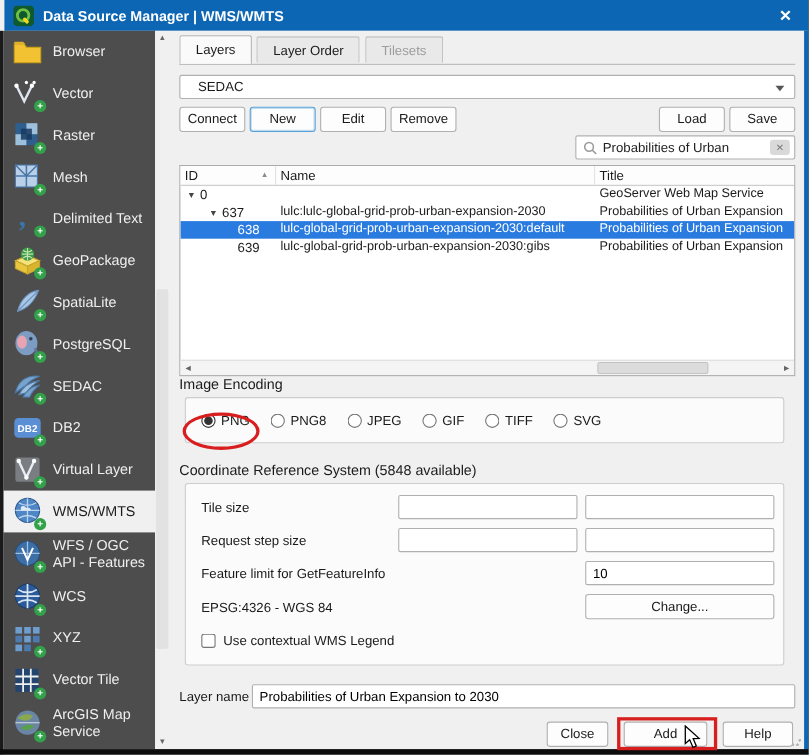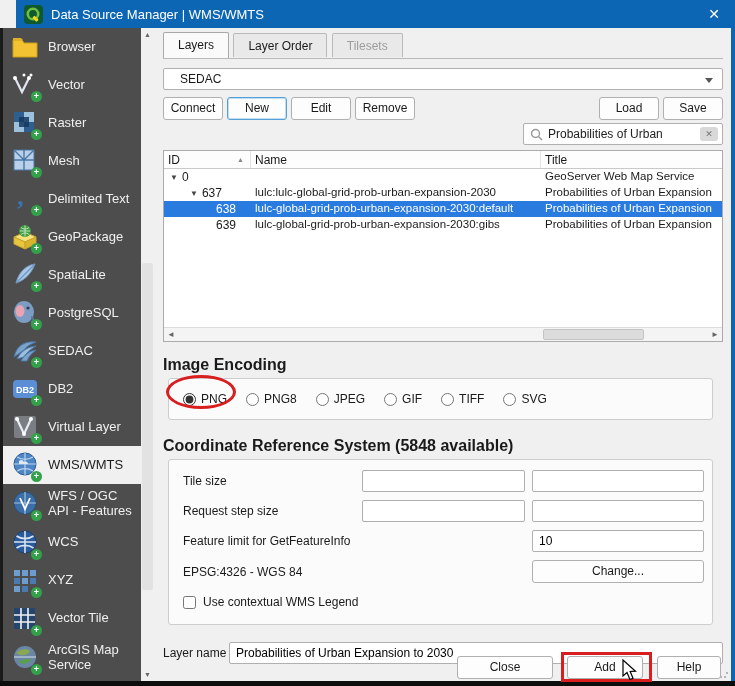--- a/index.html
+++ b/index.html
@@ -1,22 +1,22 @@
 <!DOCTYPE html>
 <html><head>
 <meta charset="utf-8">
 <style>
   * { margin:0; padding:0; box-sizing:border-box; }
   html,body { width:735px; height:686px; overflow:hidden; background:#000;
               font-family:"Liberation Sans", sans-serif; font-size:12px; color:#1a1a1a; }
   #window { position:relative; width:735px; height:686px; background:#f0f0f0; }
 
   
-  #titlebar { position:absolute; left:16px; top:0; right:0; height:28px; background:#0d66b4;
-              display:flex; align-items:center; padding:0 8px; color:#fff; }
+  #titlebar { position:absolute; left:4px; top:0; right:0; height:28px; background:#0d66b4;
+              display:flex; align-items:center; padding:0 8px; color:#fff;font-weight:bold; }
   #titlebar .qgis-logo { width:19px; height:19px; margin-right:8px; }
   #titlebar .title { font-size:13px; }
   #titlebar .close { margin-left:auto; font-size:14px; width:26px; text-align:center; cursor:default; }
   .edge-left  { position:absolute; left:0; top:28px; bottom:0; width:3px; background:#1a1a1a; }
   .edge-right { position:absolute; right:0; top:28px; bottom:0; width:4px; background:#0d66b4; }
   .edge-bottom{ position:absolute; left:0; right:0; bottom:0; height:5px; background:#0d0d0d; }
 
   
   #sidebar { position:absolute; left:3px; top:28px; width:138px; bottom:5px; background:#4d4d4d; overflow:hidden; }
   .side-item { display:flex; align-items:center; padding:5px 0 5px 8px; min-height:38px; color:#efefef; font-size:13px; }
@@ -72,42 +72,42 @@
   .trow .td.title { flex:1; font-size:11.5px; }
   .trow.selected { background:#2a7be0; color:#fff; }
   .exp { font-size:8px; color:#444; margin-right:4px; }
   .lvl0 .exp { margin-left:2px; } .lvl1 .exp { margin-left:22px; }
   .lvl2 .td.id span.num { margin-left:48px; }
   .hscroll { position:absolute; left:0; right:0; bottom:0; height:14px; background:#f4f4f4; border-top:1px solid #dcdcdc; }
   .hscroll .harr { position:absolute; top:0; width:14px; height:13px; color:#666; font-size:8px; line-height:13px; text-align:center; }
   .hscroll .harr.l { left:0; } .hscroll .harr.r { right:0; }
   .hscroll .hthumb { position:absolute; top:1px; height:11px; left:68%; width:18%; background:#dcdcdc; border:1px solid #c4c4c4; border-radius:2px; }
 
-  .section-title { margin-top:14px; font-weight:bold; font-size:16px; }
+  .section-title { margin-top:0; font-weight:normal; font-size:13px; }
   .groupbox { margin:4px 10px 17px 5px; border:1px solid #cdcdcd; background:#fbfbfb; border-radius:3px; }
   .enc-box { height:42px; display:flex; align-items:center; padding-left:14px; gap:19px; }
   .radio { display:flex; align-items:center; gap:5px; }
   .radio input { width:13px; height:13px; accent-color:#333; margin:0; }
 
   .crs-box { padding:10px 8px 14px 14px; }
   .crs-row { display:grid; grid-template-columns:172px 163px 172px; column-gap:7px; align-items:center;
              height:22px; margin-bottom:8px; }
   .crs-row:last-child { margin-bottom:0; }
   .tinput { height:22px; background:#fff; border:1px solid #b0b0b0; border-radius:2px; width:100%;
             font-family:"Liberation Sans",sans-serif; font-size:12px; padding:0 6px; outline:none; }
   .chk-row { margin-top:12px; display:flex; align-items:center; gap:7px; height:16px; }
   .chk-row input { width:13px; height:13px; margin:0; }
 
   .name-row { margin-top:10px; display:flex; align-items:center; }
   .name-row .nlabel { width:66px; }
   .name-row .tinput { flex:1; }
   .status { margin-top:8px; }
   .footer-btns { position:absolute; right:10px; bottom:2px; display:flex; gap:14px; align-items:center; }
   .fbtn { height:23px; line-height:21px; }
-  .fbtn.close { width:96px; } .fbtn.add { width:76px; } .fbtn.help { width:64px; }
+  .fbtn.close { width:56px; } .fbtn.add { width:76px; } .fbtn.help { width:64px; }
   .size-grip { position:absolute; right:2px; bottom:2px; width:10px; height:10px;
                background:radial-gradient(circle at 2px 8px,#b5b5b5 1px,transparent 1.4px),
                           radial-gradient(circle at 6px 8px,#b5b5b5 1px,transparent 1.4px),
                           radial-gradient(circle at 8px 4px,#b5b5b5 1px,transparent 1.4px); }
 
   
   .annot { position:absolute; pointer-events:none; z-index:20; }
   .red-ellipse { left:166px; top:375px; width:70px; height:34px; border:3px solid #d81e1e; border-radius:50%; }
   .red-rect { left:561px; top:652px; width:91px; height:30px; border:3px solid #d81e1e; }
   .cursor { left:621px; top:659px; width:18px; height:22px; }

